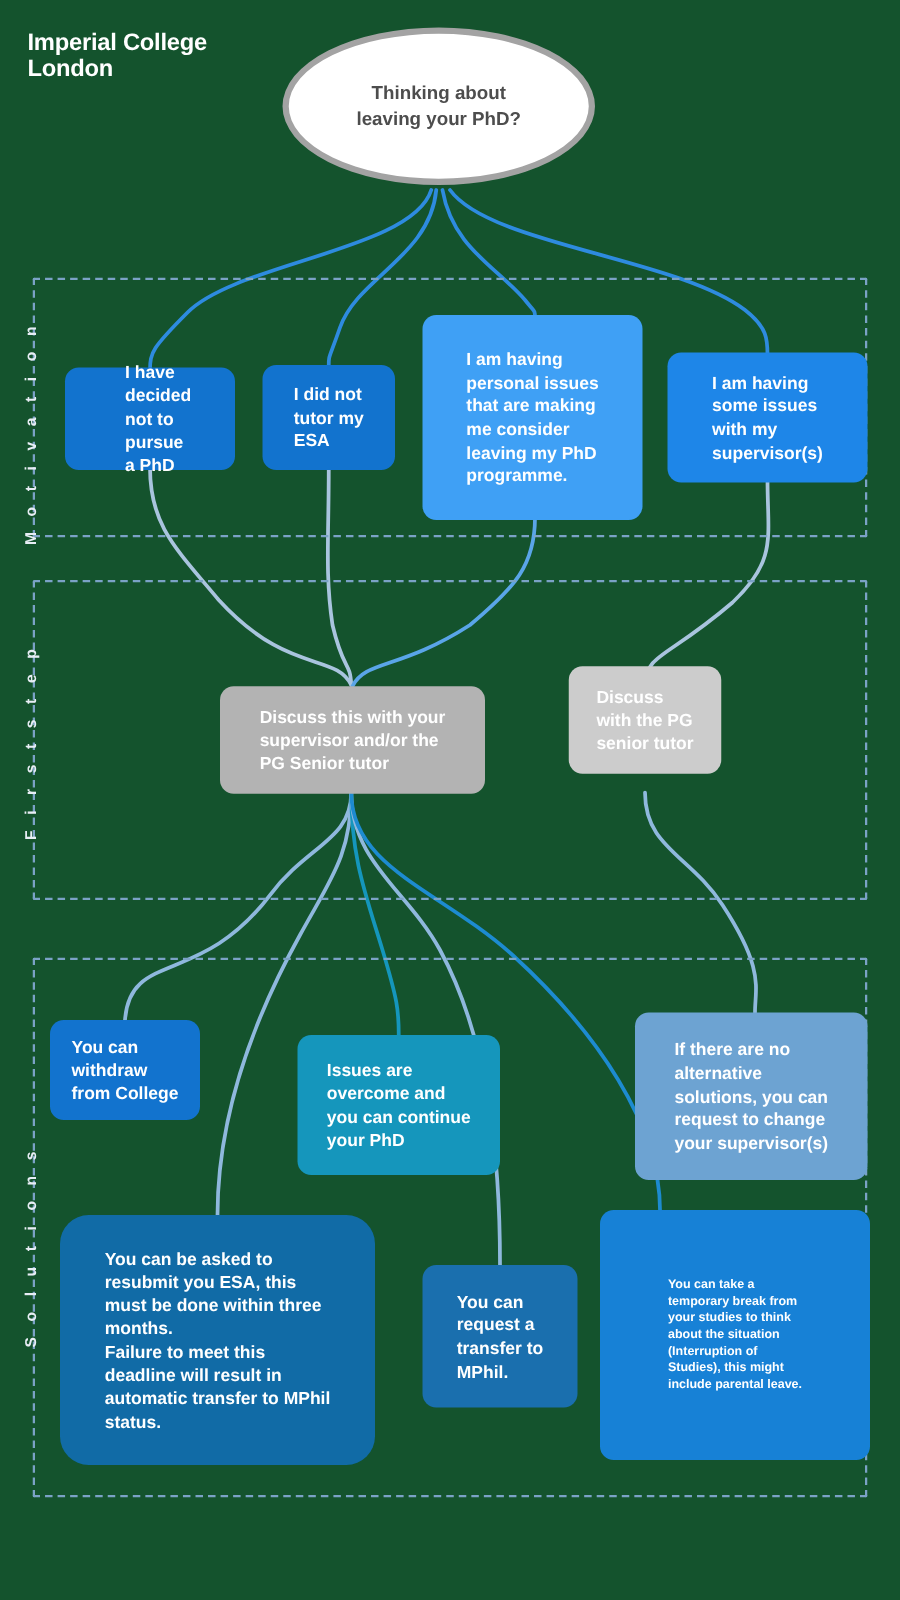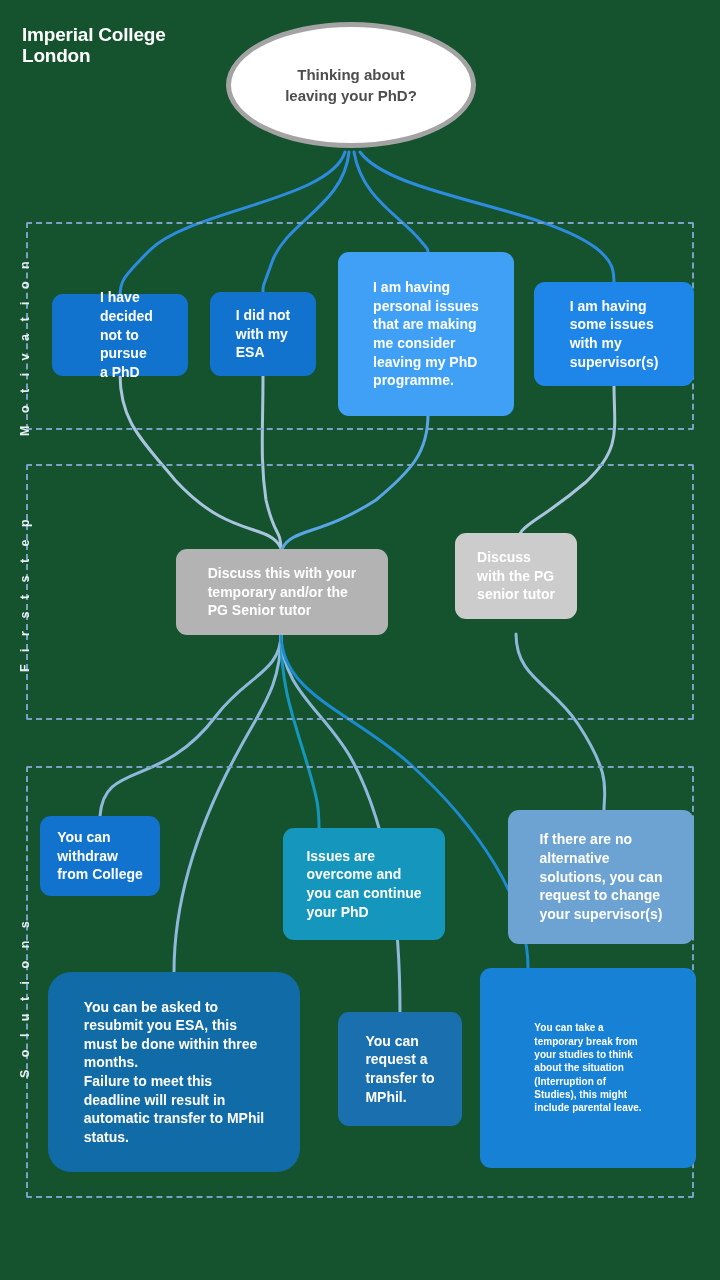--- a/index.html
+++ b/index.html
@@ -121,54 +121,54 @@
   </svg>
 
   <div class="section-frame" style="left:26px; top:222px; width:668px; height:208px;"></div>
   <div class="section-label" style="left:18px; top:258px; height:178px;">M o t i v a t i o n</div>
 
   <div class="node" style="left:52px; top:294px; width:136px; height:82px; background:#1273ce; font-size:14px;padding-left:48px;">I have decided
 not to pursue
 a PhD</div>
 
   <div class="node" style="left:210px; top:292px; width:106px; height:84px; background:#1273ce; font-size:14px;">I did not
-with my
+tutor my
 ESA</div>
 
   <div class="node" style="left:338px; top:252px; width:176px; height:164px; background:#3fa0f5; font-size:14px;">I am having
 personal issues
 that are making
 me consider
 leaving my PhD
 programme.</div>
 
   <div class="node" style="left:534px; top:282px; width:160px; height:104px; background:#1e86e8; font-size:14px;">I am having
 some issues
 with my
 supervisor(s)</div>
 
   <div class="section-frame" style="left:26px; top:464px; width:668px; height:256px;"></div>
   <div class="section-label" style="left:18px; top:512px; height:160px;">F i r s t   s t e p</div>
 
   <div class="node gray" style="left:176px; top:549px; width:212px; height:86px; background:#b3b3b3; font-size:14px;">Discuss this with your
-temporary and/or the
+supervisor and/or the
 PG Senior tutor</div>
 
   <div class="node gray" style="left:455px; top:533px; width:122px; height:86px; background:#cccccc; font-size:14px;">Discuss
 with the PG
 senior tutor</div>
 
   <div class="section-frame" style="left:26px; top:766px; width:668px; height:432px;"></div>
   <div class="section-label" style="left:18px; top:918px; height:160px;">S o l u t i o n s</div>
 
   <div class="node" style="left:40px; top:816px; width:120px; height:80px; background:#1273ce; font-size:14px;">You can
 withdraw
 from College</div>
 
-  <div class="node" style="left:238px; top:828px; width:162px; height:112px; background:#1596bc; font-size:14px;margin-left:45px;">Issues are
+  <div class="node" style="left:238px; top:828px; width:162px; height:112px; background:#1596bc; font-size:14px;">Issues are
 overcome and
 you can continue
 your PhD</div>
 
   <div class="node" style="left:508px; top:810px; width:186px; height:134px; background:#6da3d2; font-size:14px;">If there are no
 alternative
 solutions, you can
 request to change
 your supervisor(s)</div>
 

